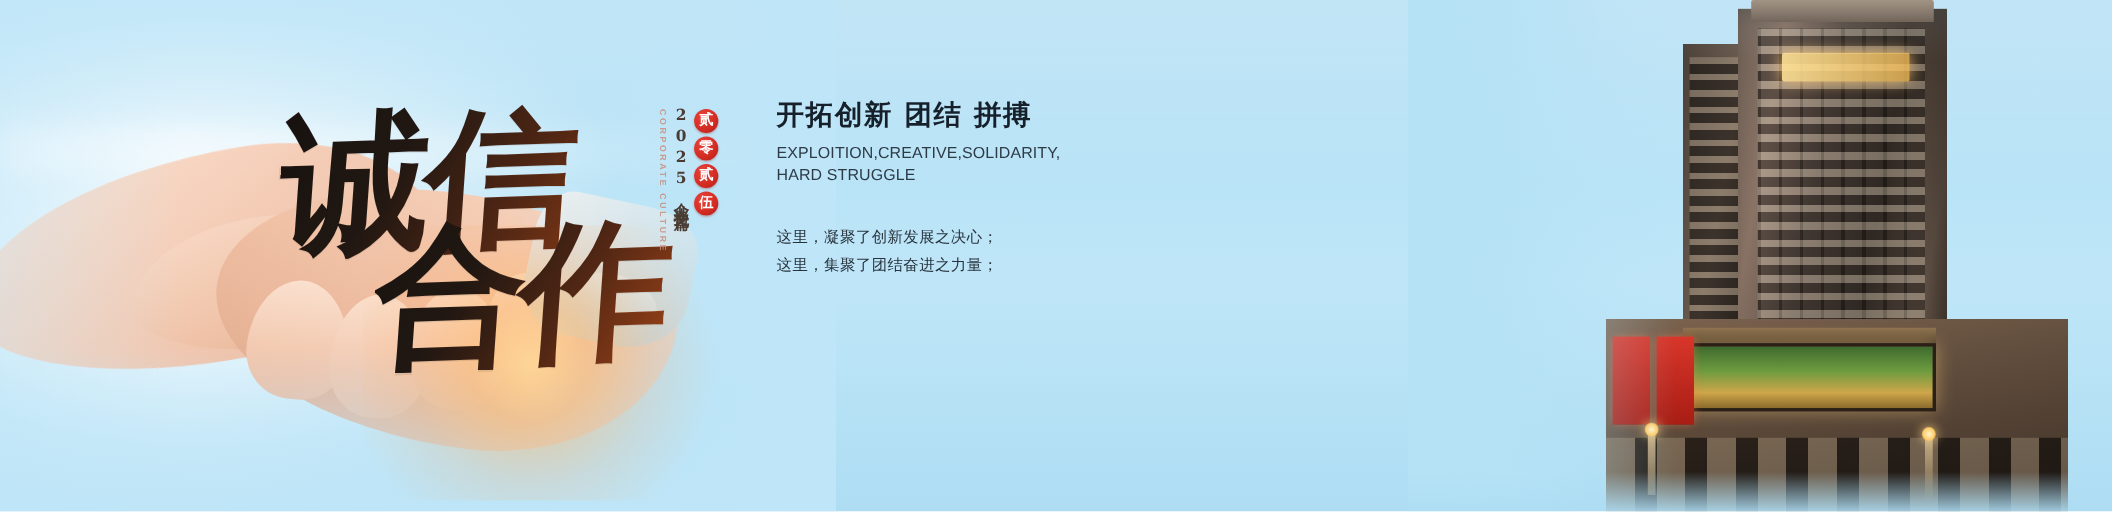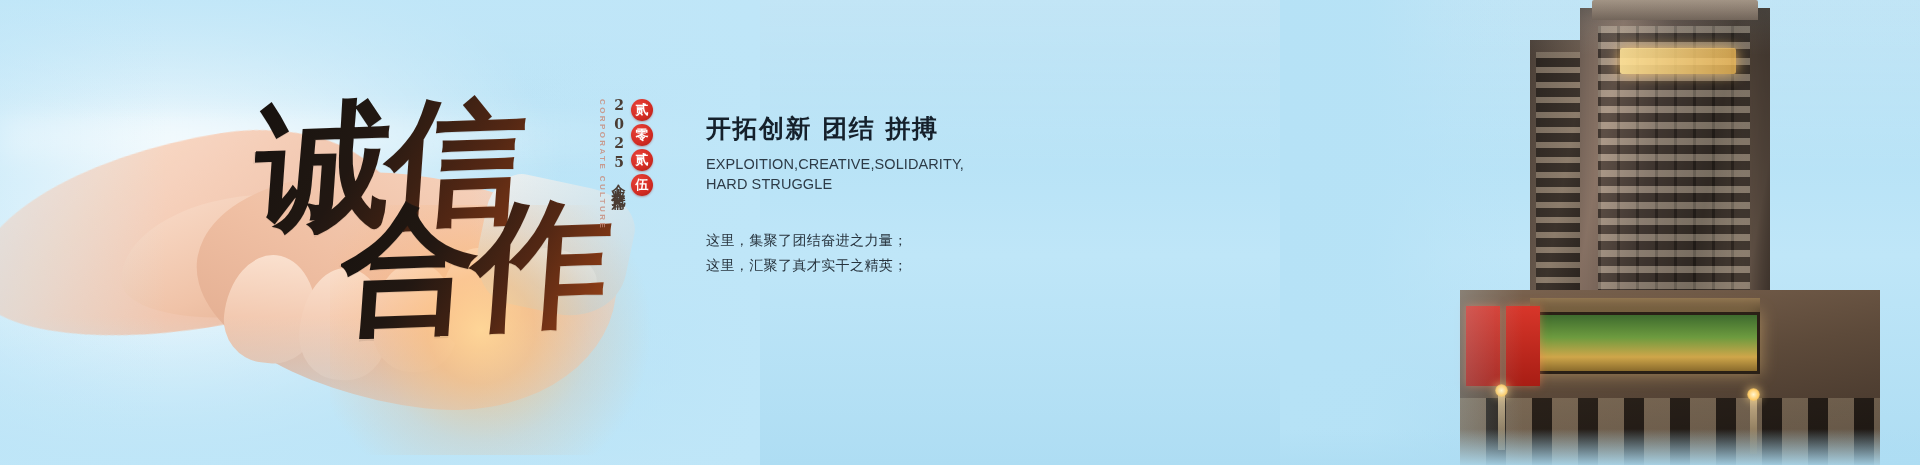--- a/index.html
+++ b/index.html
@@ -190,21 +190,21 @@
     font-weight: 600;
     letter-spacing: 2.4px;
     color: #c98e7e;
     padding-top: 14px;
     opacity: 0.85;
   }
 
   
   .copy {
     position: absolute;
-    left: 706px; top: 112px;
+    left: 706px; top: 88px;
     width: 330px;
   }
   .headline {
     font-family: "DejaVu Sans", "Liberation Sans", sans-serif;
     font-size: 25px;
     font-weight: 700;
     letter-spacing: 1.5px;
     color: #15202b;
     white-space: nowrap;
     margin: 0 0 10px 0;
@@ -387,22 +387,22 @@
       <div class="seal">伍</div>
     </div>
     <div class="vert-cn">2025企业文化篇</div>
     <div class="vert-en">CORPORATE CULTURE</div>
   </div>
 
   <div class="copy">
     <h1 class="headline">开拓创新 团结 拼搏</h1>
     <p class="subhead">EXPLOITION,CREATIVE,SOLIDARITY, HARD STRUGGLE</p>
     <ul class="body-list">
+      <li>这里，凝聚了创新发展之决心；</li>
       <li>这里，集聚了团结奋进之力量；</li>
-      <li>这里，汇聚了真才实干之精英；</li>
     </ul>
   </div>
 
   <div class="building">
     <div class="tower-left"></div>
     <div class="tower-left-win"></div>
     <div class="tower"></div>
     <div class="tower-top"></div>
     <div class="tower-win"></div>
     <div class="tower-sign"></div>

